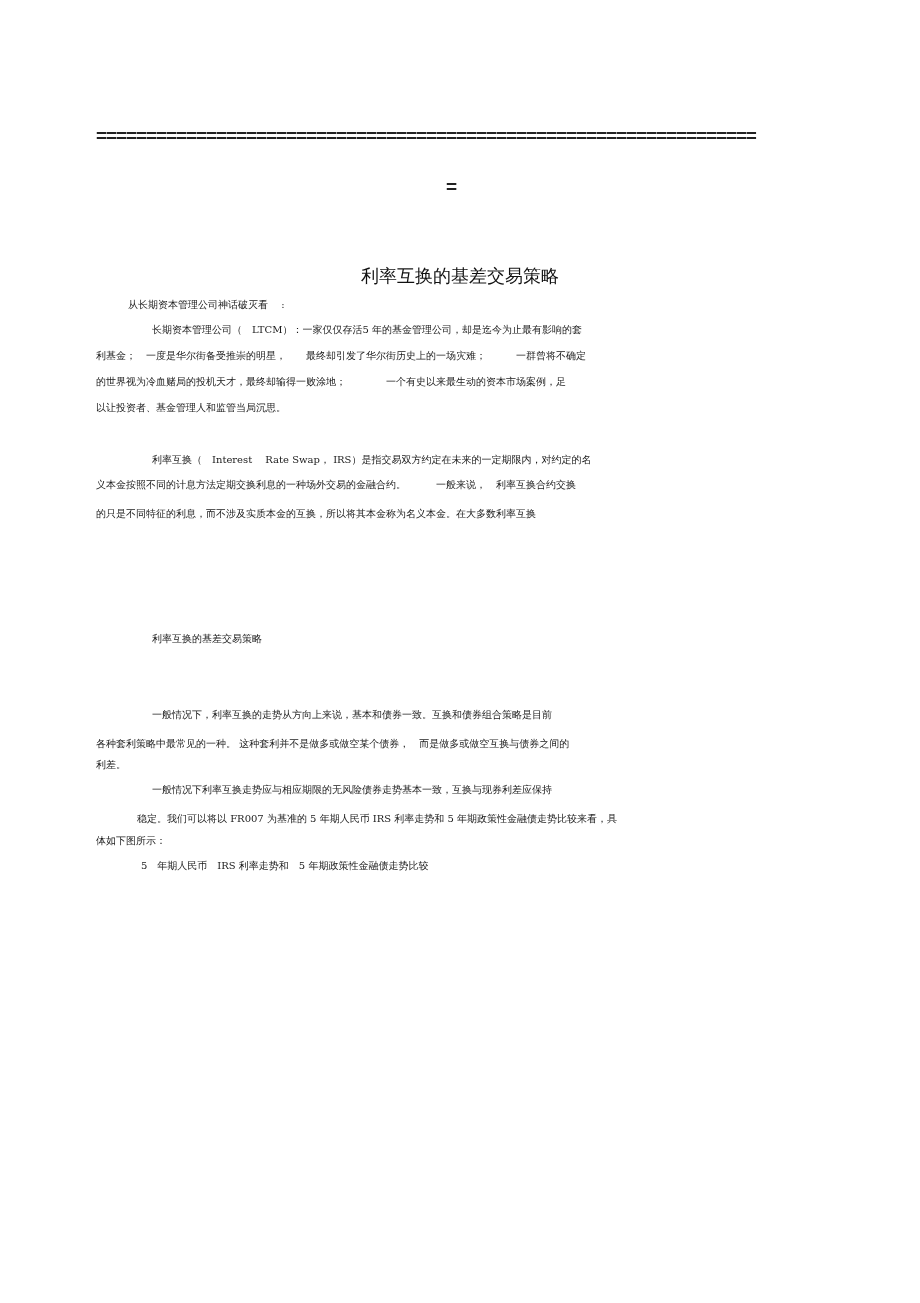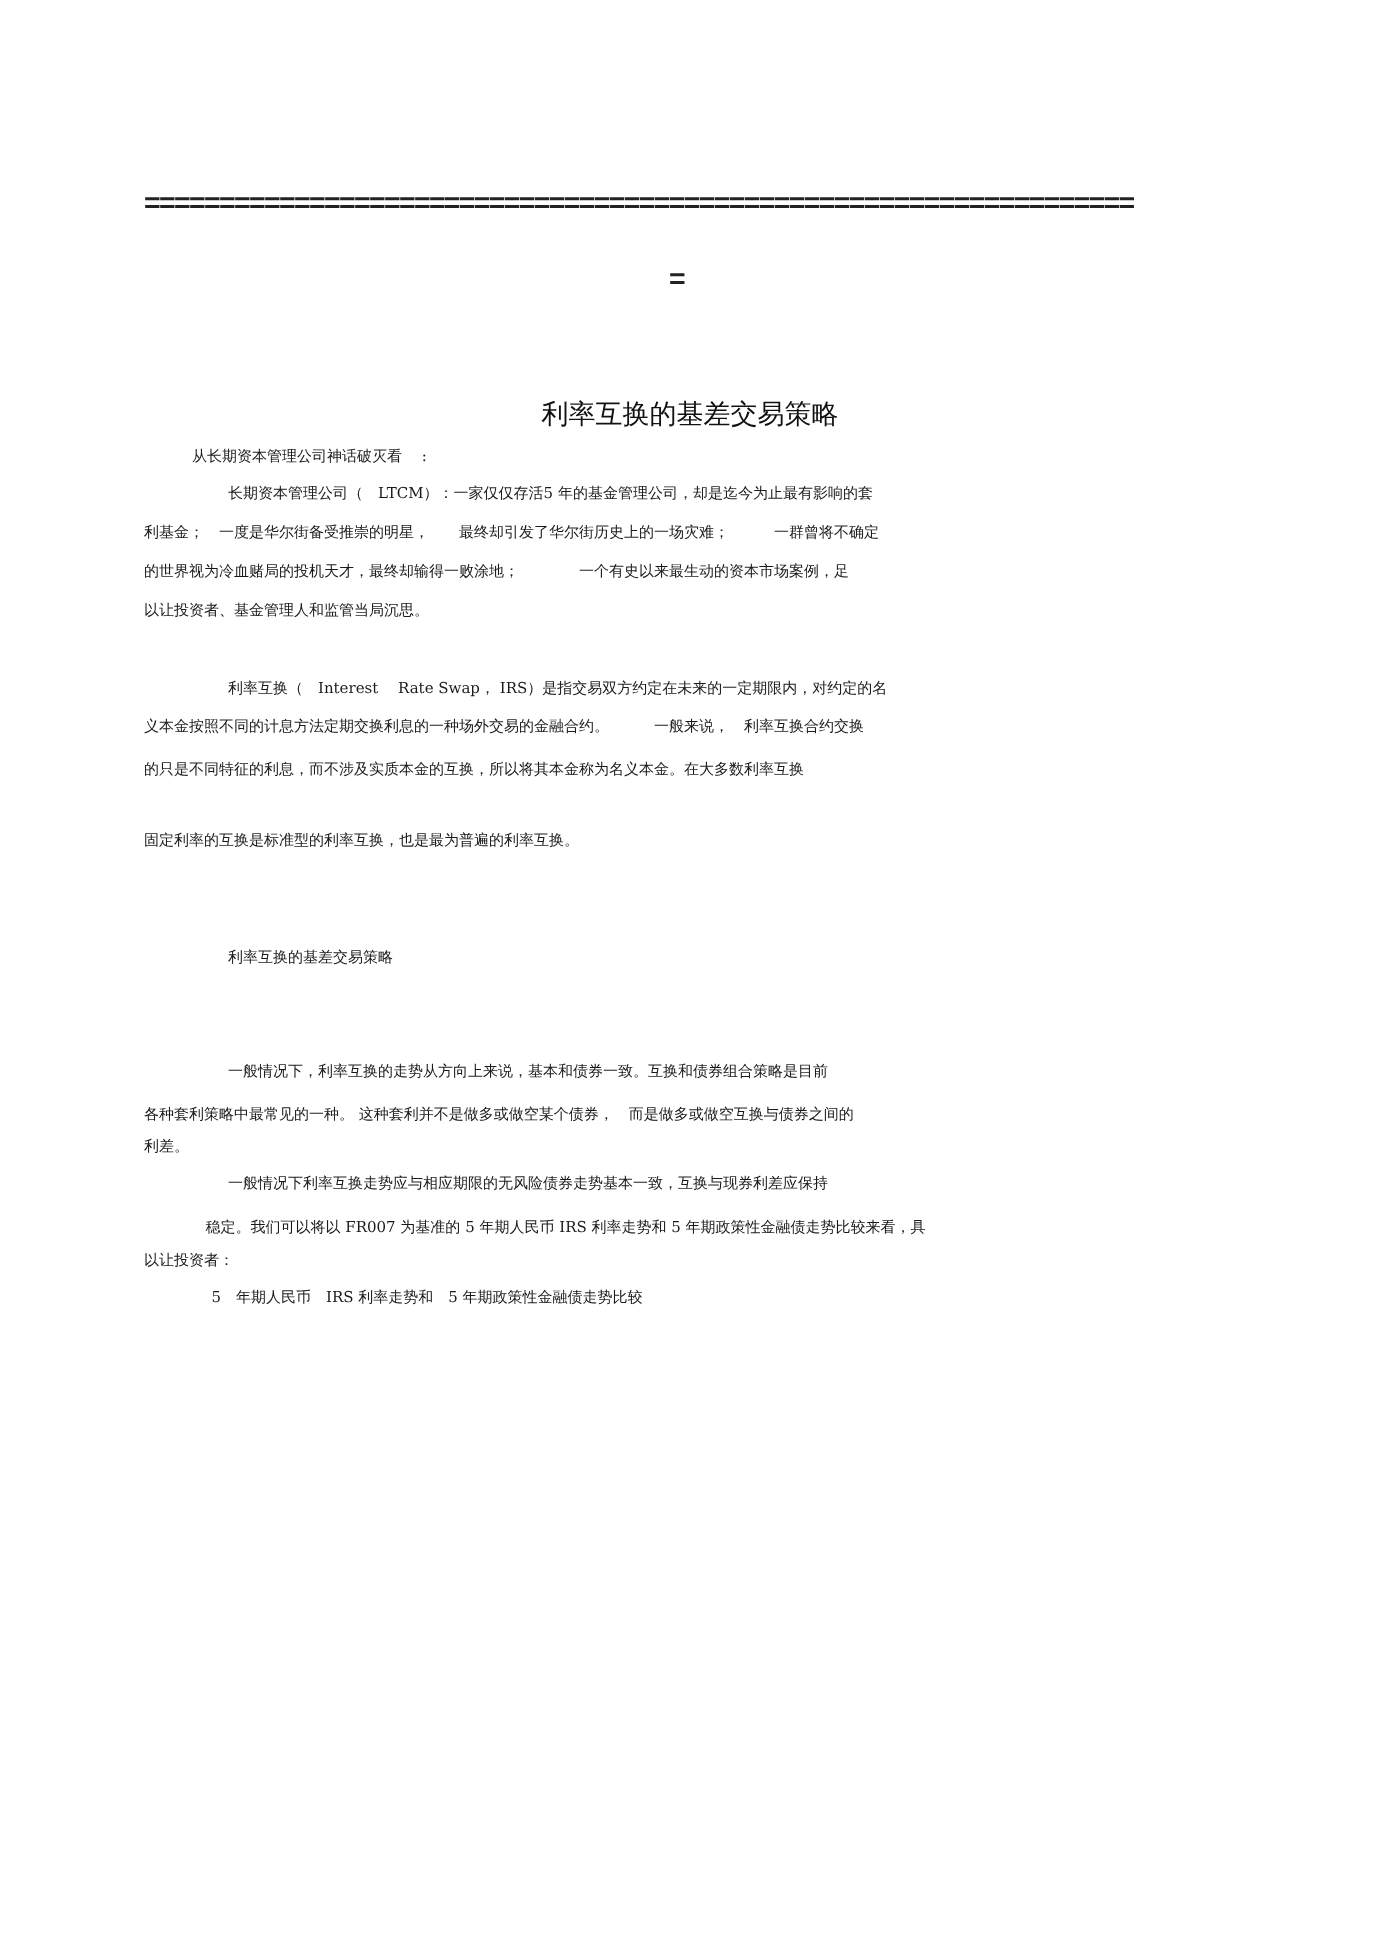--- a/index.html
+++ b/index.html
@@ -65,27 +65,26 @@
   <div class="line" style="top:296px; left:128px;">从长期资本管理公司神话破灭看　 :</div>
 
   <div class="line" style="top:321px; left:152px;">长期资本管理公司（　LTCM）：一家仅仅存活5 年的基金管理公司，却是迄今为止最有影响的套</div>
   <div class="line" style="top:373px; left:96px;">的世界视为冷血赌局的投机天才，最终却输得一败涂地；　　　　一个有史以来最生动的资本市场案例，足</div>
   <div class="line" style="top:347px; left:96px;">利基金；　一度是华尔街备受推崇的明星，　　最终却引发了华尔街历史上的一场灾难；　　　一群曾将不确定</div>
   <div class="line" style="top:399px; left:96px;text-align:right;">以让投资者、基金管理人和监管当局沉思。</div>
 
   <div class="line" style="top:435px; left:152px;margin-top:16px;">利率互换（　Interest　 Rate Swap， IRS）是指交易双方约定在未来的一定期限内，对约定的名</div>
   <div class="line" style="top:476px; left:96px;">义本金按照不同的计息方法定期交换利息的一种场外交易的金融合约。　　　一般来说，　利率互换合约交换</div>
   <div class="line" style="top:505px; left:96px;">的只是不同特征的利息，而不涉及实质本金的互换，所以将其本金称为名义本金。在大多数利率互换</div>
-  <div class="line" style="top:552px; left:96px;">固定利率的互换是标准型的利率互换，也是最为普遍的利率互换。</div>
 
   <div class="line" style="top:630px; left:152px;">利率互换的基差交易策略</div>
 
   <div class="line" style="top:706px; left:152px;">一般情况下，利率互换的走势从方向上来说，基本和债券一致。互换和债券组合策略是目前</div>
   <div class="line" style="top:735px; left:96px;">各种套利策略中最常见的一种。 这种套利并不是做多或做空某个债券，　而是做多或做空互换与债券之间的</div>
   <div class="line" style="top:756px; left:96px;">利差。</div>
 
   <div class="line" style="top:781px; left:152px;">一般情况下利率互换走势应与相应期限的无风险债券走势基本一致，互换与现券利差应保持</div>
   <div class="line" style="top:810px; left:96px;margin-left:41px;">稳定。我们可以将以 FR007 为基准的 5 年期人民币 IRS 利率走势和 5 年期政策性金融债走势比较来看，具</div>
-  <div class="line" style="top:832px; left:96px;">以让投资者：</div>
+  <div class="line" style="top:832px; left:96px;">体如下图所示：</div>
 
   <div class="line" style="top:857px; left:141px;">5　年期人民币　IRS 利率走势和　5 年期政策性金融债走势比较</div>
 
 </div>
 
 </body></html>

